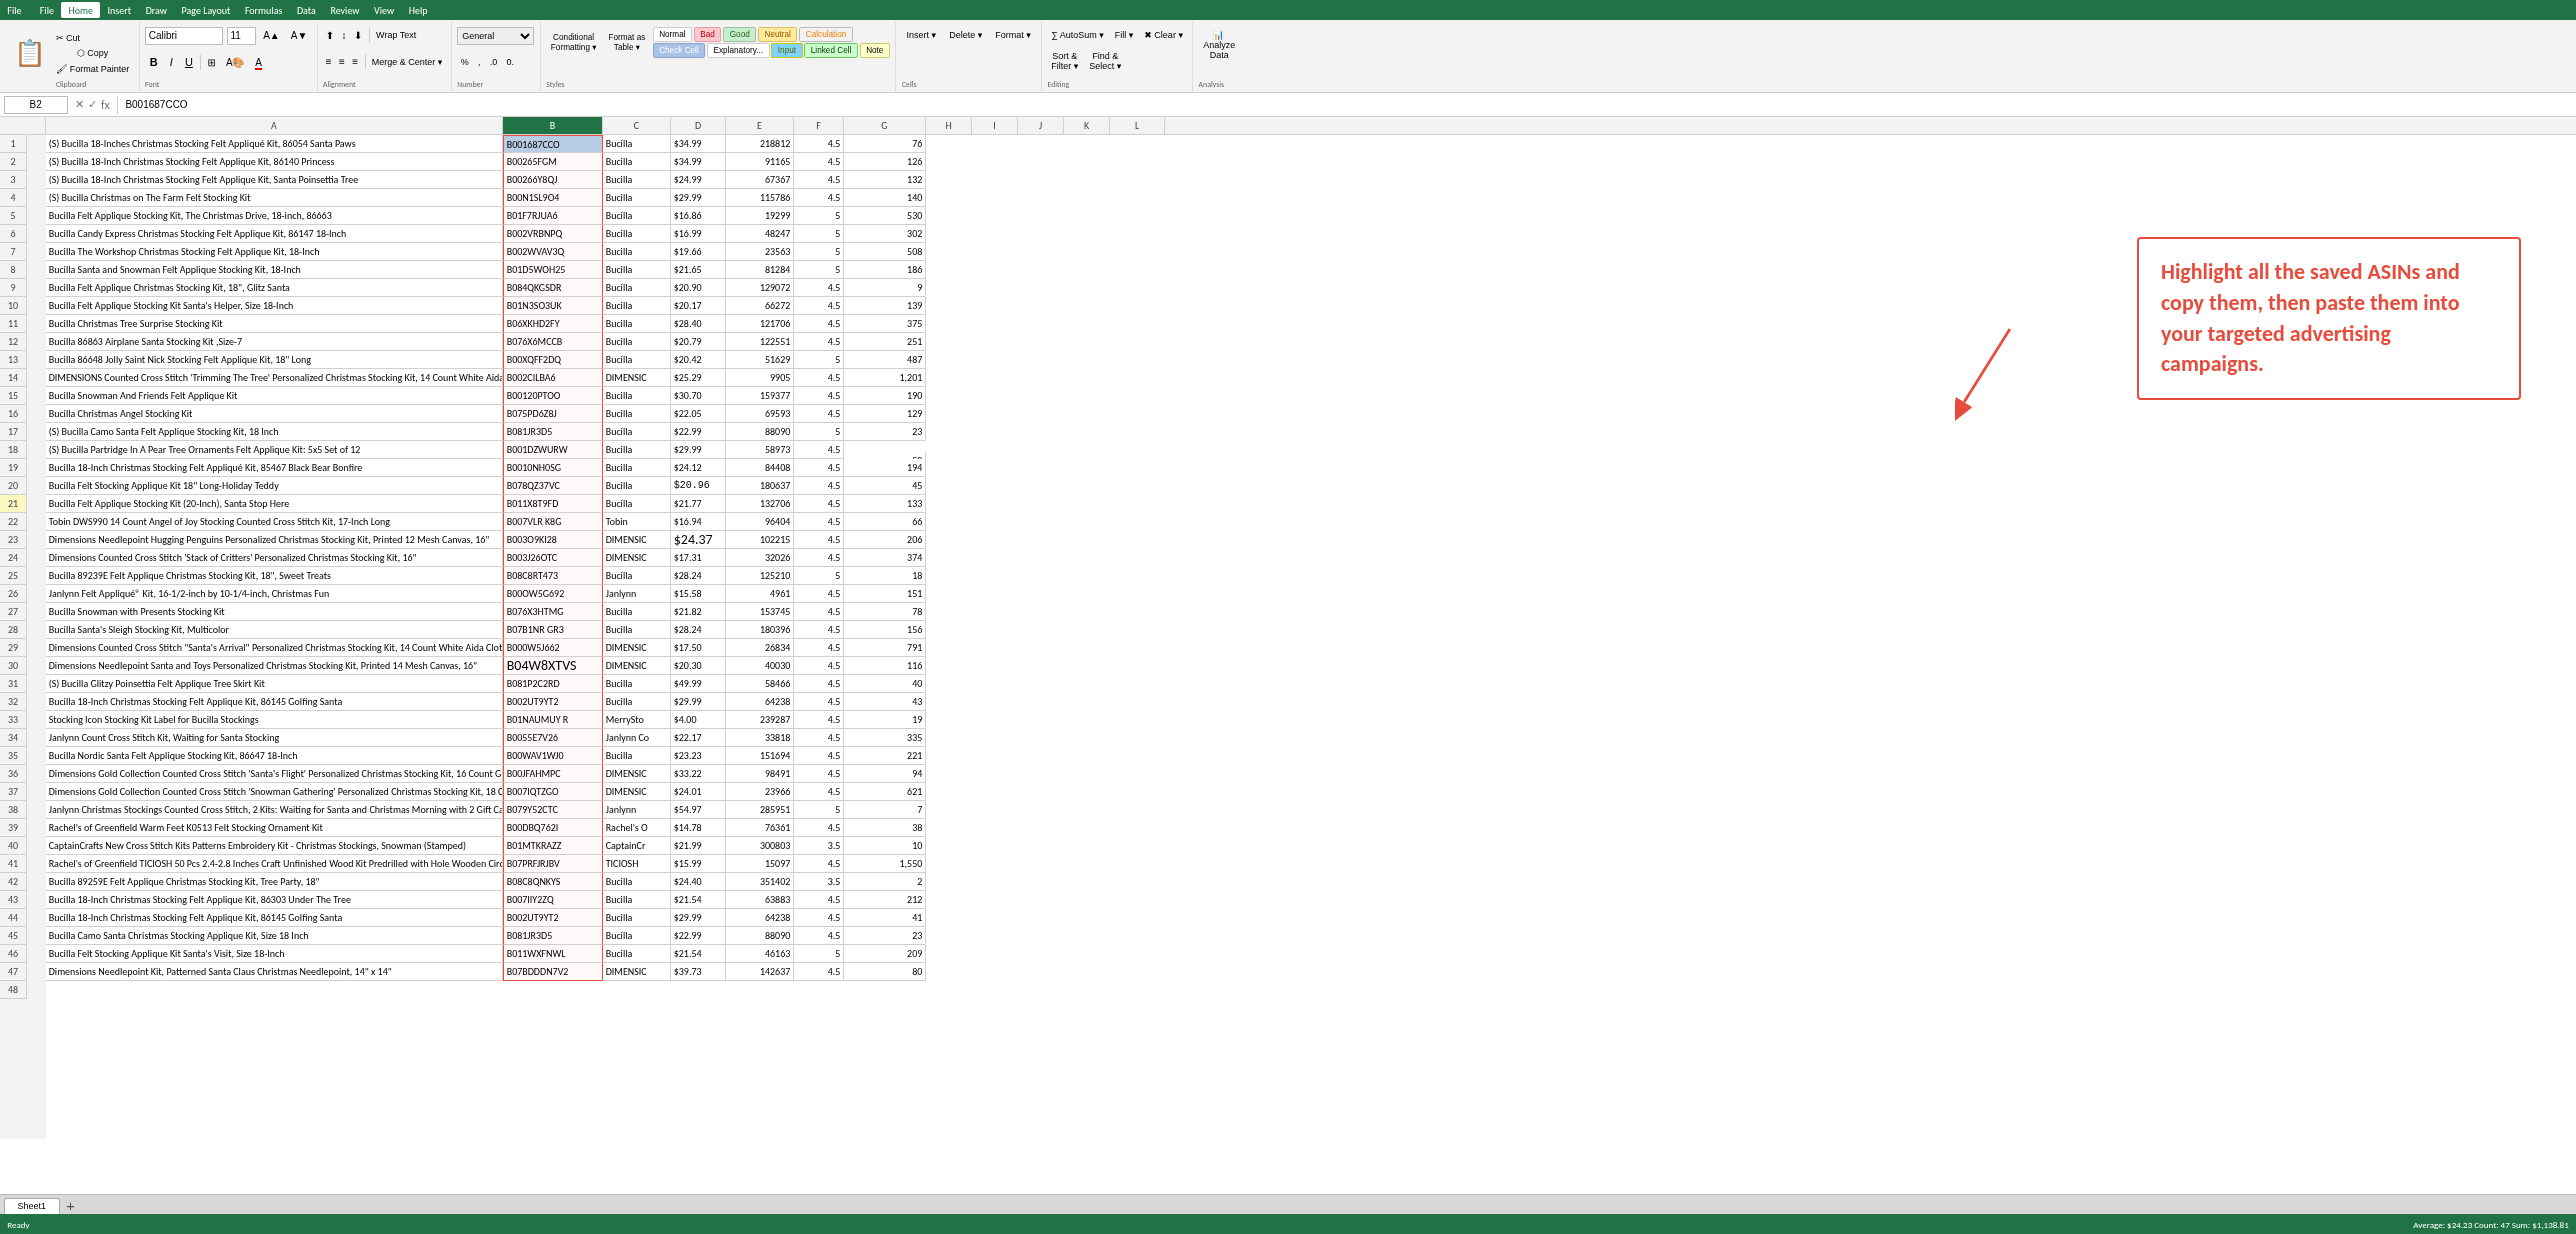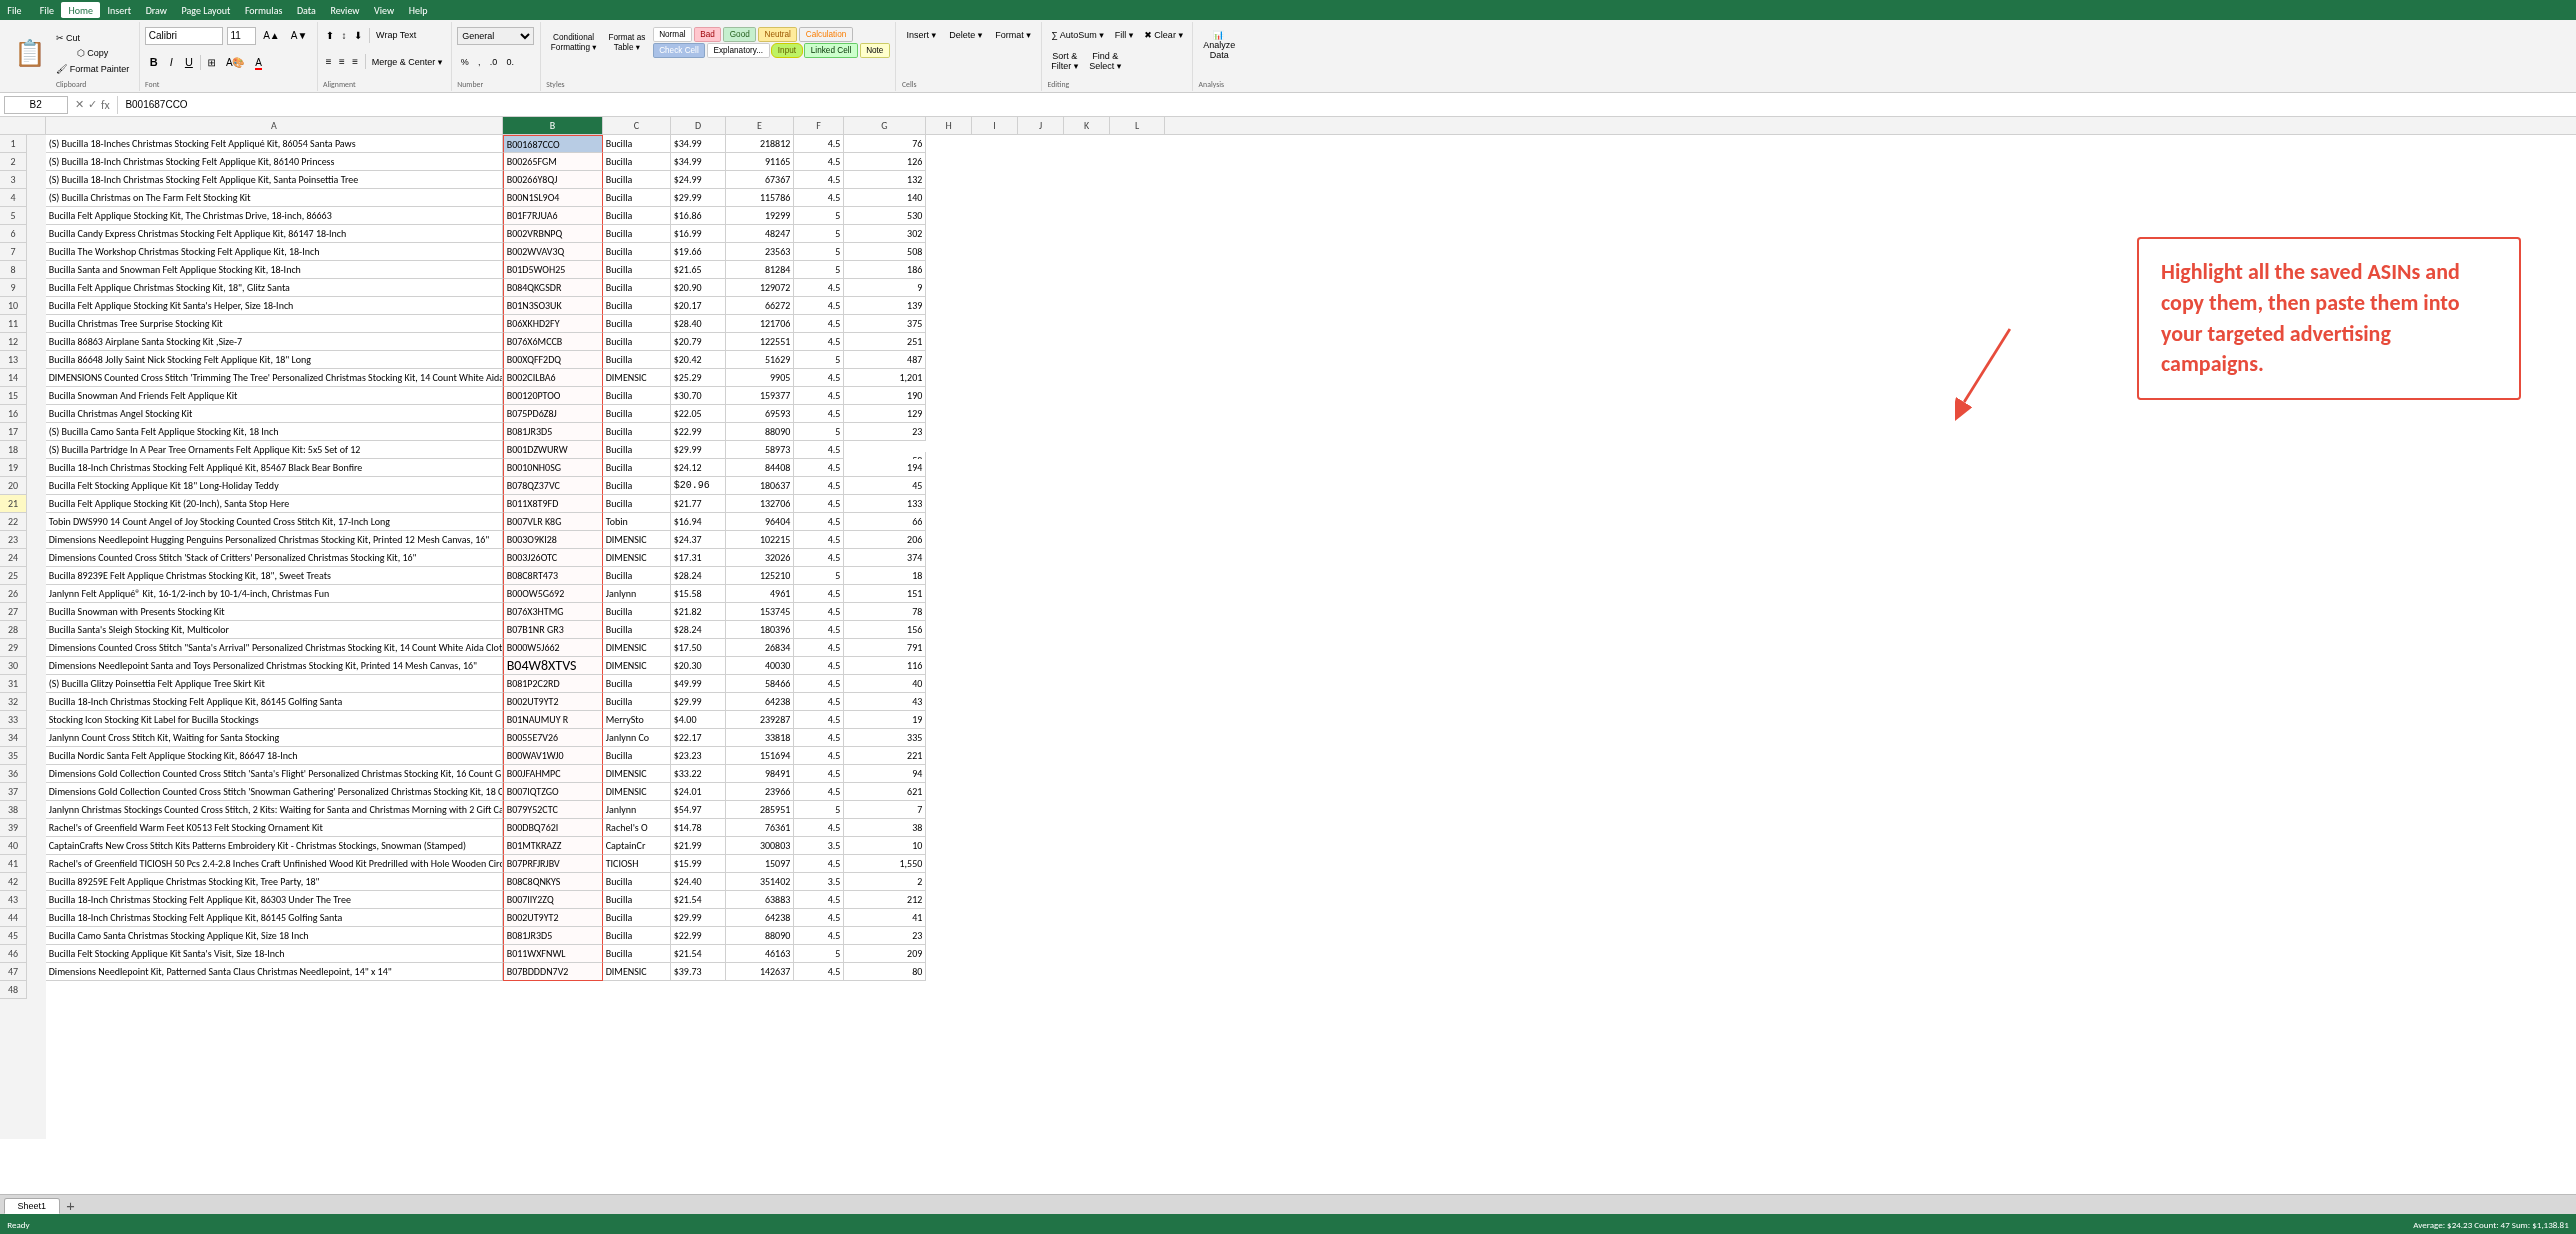--- a/index.html
+++ b/index.html
@@ -102,21 +102,21 @@
         <div style="display:flex;gap:1.8px;">
           <button style="font-size:8.2px;background:#fff;border:0.9px solid #ccc;cursor:pointer;padding:1.8px 5.5px;border-radius:1.8px;">Normal</button>
           <button style="font-size:8.2px;background:#ffc7ce;color:#9c0006;border:0.9px solid #e69fa8;cursor:pointer;padding:1.8px 5.5px;border-radius:1.8px;">Bad</button>
           <button style="font-size:8.2px;background:#c6efce;color:#276221;border:0.9px solid #9ebe9e;cursor:pointer;padding:1.8px 5.5px;border-radius:1.8px;">Good</button>
           <button style="font-size:8.2px;background:#ffeb9c;color:#9c5700;border:0.9px solid #d4c062;cursor:pointer;padding:1.8px 5.5px;border-radius:1.8px;">Neutral</button>
           <button style="font-size:8.2px;background:#f2f2f2;color:#fa7d00;border:0.9px solid #bbb;cursor:pointer;padding:1.8px 5.5px;border-radius:1.8px;">Calculation</button>
         </div>
         <div style="display:flex;gap:1.8px;">
           <button style="font-size:8.2px;background:#a9c1e7;color:#fff;border:0.9px solid #8aa5c8;cursor:pointer;padding:1.8px 5.5px;border-radius:1.8px;">Check Cell</button>
           <button style="font-size:8.2px;background:#fff;border:0.9px solid #ccc;cursor:pointer;padding:1.8px 5.5px;border-radius:1.8px;">Explanatory...</button>
-          <button style="font-size:8.2px;background:#bef264;color:#636300;border:0.9px solid #cccc00;cursor:pointer;padding:1.8px 5.5px;border-radius:6px;">Input</button>
+          <button style="font-size:8.2px;background:#7dd3fc;color:#636300;border:0.9px solid #cccc00;cursor:pointer;padding:1.8px 5.5px;border-radius:1px;">Input</button>
           <button style="font-size:8.2px;background:#ccffcc;color:#003300;border:0.9px solid #66cc66;cursor:pointer;padding:1.8px 5.5px;border-radius:1.8px;">Linked Cell</button>
           <button style="font-size:8.2px;background:#ffffcc;border:0.9px solid #cccc66;cursor:pointer;padding:1.8px 5.5px;border-radius:1.8px;">Note</button>
         </div>
       </div>
     </div>
     <div style="font-size:7.8px;color:#666;">Styles</div>
   </div>
 
   <div style="display:flex;flex-direction:column;padding:1.8px 5.5px;border-right:0.9px solid #ddd;height:69px;justify-content:space-between;min-width:82px;">
     <div style="display:flex;gap:3.7px;padding-top:3.7px;">
@@ -426,21 +426,21 @@
           <div style="width: 68px; min-width: 68px; height: 18px; border-right: 0.9px solid rgb(208, 208, 208); border-bottom: 0.9px solid rgb(208, 208, 208); font-size: 10px; padding: 0.9px 2.7px; white-space: nowrap; overflow: hidden; display: flex; align-items: center; cursor: cell; background: rgb(255, 255, 255);">Tobin</div>
           <div style="width: 55px; min-width: 55px; height: 18px; border-right: 0.9px solid rgb(208, 208, 208); border-bottom: 0.9px solid rgb(208, 208, 208); font-size: 10px; padding: 0.9px 2.7px; white-space: nowrap; overflow: hidden; display: flex; align-items: center; cursor: cell; background: rgb(255, 255, 255);">$16.94</div>
           <div style="width: 68px; min-width: 68px; height: 18px; border-right: 0.9px solid rgb(208, 208, 208); border-bottom: 0.9px solid rgb(208, 208, 208); font-size: 10px; padding: 0.9px 2.7px; white-space: nowrap; overflow: hidden; display: flex; align-items: center; cursor: cell; background: rgb(255, 255, 255); text-align: right; justify-content: flex-end;">96404</div>
           <div style="width: 50px; min-width: 50px; height: 18px; border-right: 0.9px solid rgb(208, 208, 208); border-bottom: 0.9px solid rgb(208, 208, 208); font-size: 10px; padding: 0.9px 2.7px; white-space: nowrap; overflow: hidden; display: flex; align-items: center; cursor: cell; background: rgb(255, 255, 255); text-align: right; justify-content: flex-end;">4.5</div>
           <div style="width: 82px; min-width: 82px; height: 18px; border-right: 0.9px solid rgb(208, 208, 208); border-bottom: 0.9px solid rgb(208, 208, 208); font-size: 10px; padding: 0.9px 2.7px; white-space: nowrap; overflow: hidden; display: flex; align-items: center; cursor: cell; background: rgb(255, 255, 255); text-align: right; justify-content: flex-end;">66</div>
         </div>
         <div style="display: flex; height: 18px; min-height: 18px;">
           <div style="width: 457px; min-width: 457px; height: 18px; border-right: 0.9px solid rgb(208, 208, 208); border-bottom: 0.9px solid rgb(208, 208, 208); font-size: 10px; padding: 0.9px 2.7px; white-space: nowrap; overflow: hidden; display: flex; align-items: center; cursor: cell; background: rgb(255, 255, 255);">Dimensions Needlepoint Hugging Penguins Personalized Christmas Stocking Kit, Printed 12 Mesh Canvas, 16"</div>
           <div style="width: 100px; min-width: 100px; height: 18px; border-right: 1.8px solid rgb(231, 76, 60); border-bottom: 0.9px solid rgb(208, 208, 208); border-left: 1.8px solid rgb(231, 76, 60); font-size: 10px; padding: 0.9px 2.7px; white-space: nowrap; overflow: hidden; display: flex; align-items: center; cursor: cell; background: rgba(255, 220, 220, 0.15);">B003O9KI28</div>
           <div style="width: 68px; min-width: 68px; height: 18px; border-right: 0.9px solid rgb(208, 208, 208); border-bottom: 0.9px solid rgb(208, 208, 208); font-size: 10px; padding: 0.9px 2.7px; white-space: nowrap; overflow: hidden; display: flex; align-items: center; cursor: cell; background: rgb(255, 255, 255);">DIMENSIC</div>
-          <div style="width: 55px; min-width: 55px; height: 18px; border-right: 0.9px solid rgb(208, 208, 208); border-bottom: 0.9px solid rgb(208, 208, 208); font-size: 10px; padding: 0.9px 2.7px; white-space: nowrap; overflow: hidden; display: flex; align-items: center; cursor: cell; background: rgb(255, 255, 255);">$24.37</div>
+          <div style="width: 55px; min-width: 55px; height: 18px; border-right: 0.9px solid rgb(208, 208, 208); border-bottom: 0.9px solid rgb(208, 208, 208); font-size: 14px; padding: 0.9px 2.7px; white-space: nowrap; overflow: hidden; display: flex; align-items: center; cursor: cell; background: rgb(255, 255, 255);">$24.37</div>
           <div style="width: 68px; min-width: 68px; height: 18px; border-right: 0.9px solid rgb(208, 208, 208); border-bottom: 0.9px solid rgb(208, 208, 208); font-size: 10px; padding: 0.9px 2.7px; white-space: nowrap; overflow: hidden; display: flex; align-items: center; cursor: cell; background: rgb(255, 255, 255); text-align: right; justify-content: flex-end;">102215</div>
           <div style="width: 50px; min-width: 50px; height: 18px; border-right: 0.9px solid rgb(208, 208, 208); border-bottom: 0.9px solid rgb(208, 208, 208); font-size: 10px; padding: 0.9px 2.7px; white-space: nowrap; overflow: hidden; display: flex; align-items: center; cursor: cell; background: rgb(255, 255, 255); text-align: right; justify-content: flex-end;">4.5</div>
           <div style="width: 82px; min-width: 82px; height: 18px; border-right: 0.9px solid rgb(208, 208, 208); border-bottom: 0.9px solid rgb(208, 208, 208); font-size: 10px; padding: 0.9px 2.7px; white-space: nowrap; overflow: hidden; display: flex; align-items: center; cursor: cell; background: rgb(255, 255, 255); text-align: right; justify-content: flex-end;">206</div>
         </div>
         <div style="display: flex; height: 18px; min-height: 18px;">
           <div style="width: 457px; min-width: 457px; height: 18px; border-right: 0.9px solid rgb(208, 208, 208); border-bottom: 0.9px solid rgb(208, 208, 208); font-size: 10px; padding: 0.9px 2.7px; white-space: nowrap; overflow: hidden; display: flex; align-items: center; cursor: cell; background: rgb(255, 255, 255);">Dimensions Counted Cross Stitch 'Stack of Critters' Personalized Christmas Stocking Kit, 16"</div>
           <div style="width: 100px; min-width: 100px; height: 18px; border-right: 1.8px solid rgb(231, 76, 60); border-bottom: 0.9px solid rgb(208, 208, 208); border-left: 1.8px solid rgb(231, 76, 60); font-size: 10px; padding: 0.9px 2.7px; white-space: nowrap; overflow: hidden; display: flex; align-items: center; cursor: cell; background: rgba(255, 220, 220, 0.15);">B003J26OTC</div>
           <div style="width: 68px; min-width: 68px; height: 18px; border-right: 0.9px solid rgb(208, 208, 208); border-bottom: 0.9px solid rgb(208, 208, 208); font-size: 10px; padding: 0.9px 2.7px; white-space: nowrap; overflow: hidden; display: flex; align-items: center; cursor: cell; background: rgb(255, 255, 255);">DIMENSIC</div>
           <div style="width: 55px; min-width: 55px; height: 18px; border-right: 0.9px solid rgb(208, 208, 208); border-bottom: 0.9px solid rgb(208, 208, 208); font-size: 10px; padding: 0.9px 2.7px; white-space: nowrap; overflow: hidden; display: flex; align-items: center; cursor: cell; background: rgb(255, 255, 255);">$17.31</div>
           <div style="width: 68px; min-width: 68px; height: 18px; border-right: 0.9px solid rgb(208, 208, 208); border-bottom: 0.9px solid rgb(208, 208, 208); font-size: 10px; padding: 0.9px 2.7px; white-space: nowrap; overflow: hidden; display: flex; align-items: center; cursor: cell; background: rgb(255, 255, 255); text-align: right; justify-content: flex-end;">32026</div>

